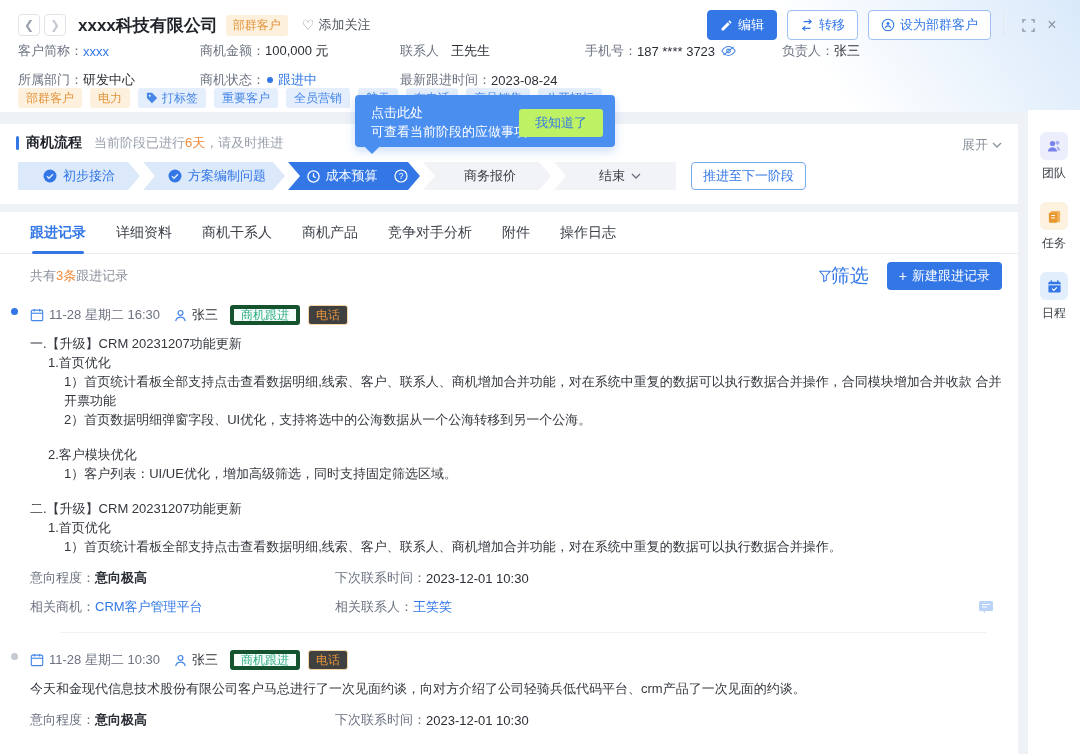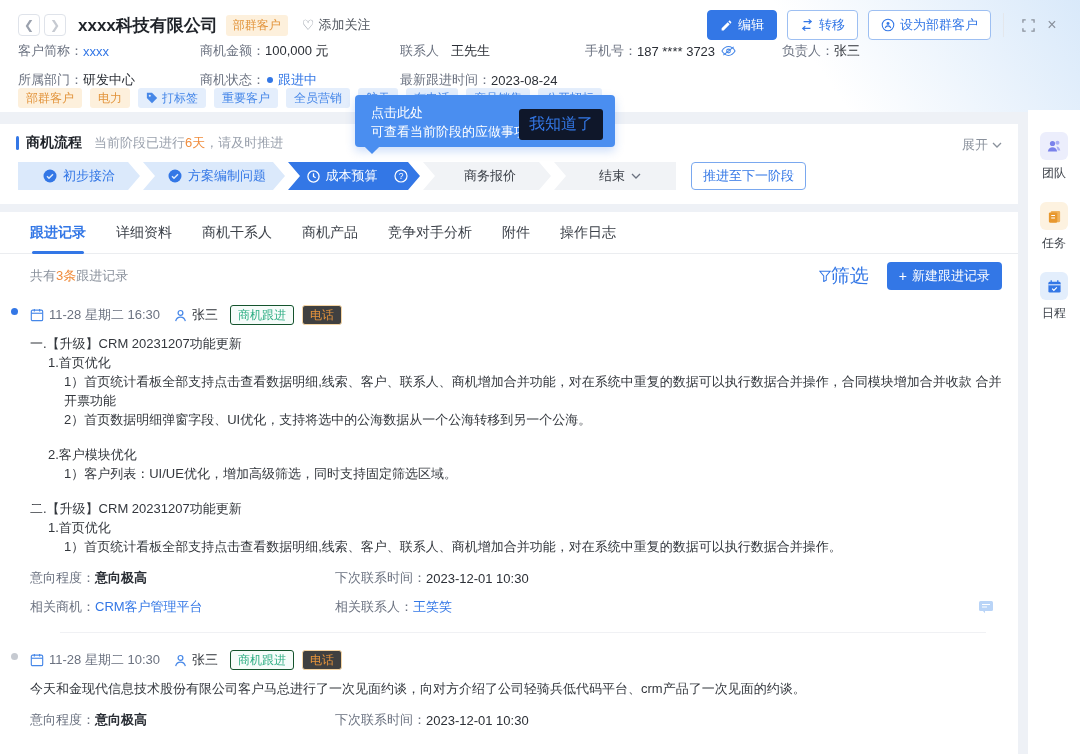--- a/index.html
+++ b/index.html
@@ -33,21 +33,21 @@
   .eye { margin-left:6px; cursor:pointer; display:flex; }
   .tagrow { position:absolute; left:18px; top:88px; display:flex; align-items:center; gap:8px; }
   .tag { height:20px; display:flex; align-items:center; padding:0 8px; border-radius:3px; font-size:12px; cursor:pointer; white-space:nowrap; }
   .tag-orange { background:#fdf0dc; color:#e2933a; }
   .tag-blue { background:#e4eefc; color:#4687e8; }
   .tag svg { margin-right:4px; }
 
   
   .tooltip { position:absolute; left:355px; top:95px; width:260px; height:52px; background:#4a8ef0; border-radius:4px; color:#fff; z-index:30; box-shadow:0 4px 10px rgba(51,119,230,.25); }
   .tooltip .tiplines { position:absolute; left:16px; top:8px; font-size:13px; line-height:19px; }
-  .tooltip .tipbtn { position:absolute; right:12px; top:14px; background:#0f172a; color:#3377e6; font-size:16px; padding:5px 10px; border-radius:3px; cursor:pointer; }
+  .tooltip .tipbtn { position:absolute; right:12px; top:14px; background:#bef264; color:#3377e6; font-size:13px; padding:5px 16px; border-radius:3px; cursor:pointer; }
   .tooltip .arrow { position:absolute; left:12px; bottom:-5px; width:10px; height:10px; background:#4a8ef0; transform:rotate(45deg); }
 
   
   .flow { position:absolute; left:0; top:124px; width:1018px; height:80px; background:#fff; }
   .flow-head { position:absolute; left:16px; top:10px; display:flex; align-items:center; }
   .bluebar { width:3px; height:14px; background:#3377e6; border-radius:2px; margin-right:7px; }
   .flow-title { font-size:14px; font-weight:bold; color:#1f2329; margin-right:12px; }
   .flow-hint { color:#9aa1ad; font-size:13px; }
   .flow-hint .hl { color:#f08c3c; }
   .flow-expand { position:absolute; right:16px; top:12px; color:#8a919c; font-size:13px; display:flex; align-items:center; gap:4px; cursor:pointer; }
@@ -79,21 +79,21 @@
 
   .record { position:relative; padding:4px 16px 0 30px; }
   .rec-head { display:flex; align-items:center; height:26px; }
   .bullet { position:absolute; left:11px; width:7px; height:7px; border-radius:50%; }
   .bullet.b-blue { background:#3377e6; }
   .bullet.b-gray { background:#c6cad1; }
   .rec-head .rh-ic { display:flex; margin-right:5px; }
   .rec-time { color:#6b7280; margin-right:14px; }
   .rec-user { color:#2b2f36; margin-right:12px; }
   .rbadge { font-size:12px; height:20px; display:flex; align-items:center; padding:0 7px; border-radius:3px; margin-right:8px; }
-  .rb-green { color:#2fae84; border:1px solid #14532d; background:#f6fcfa; }
+  .rb-green { color:#2fae84; border:4px solid #14532d; background:#f6fcfa; }
   .rb-orange { color:#e8953c; border:1px solid #f5d5a4; background:#404040; }
   .rec-body { padding:6px 0 2px 0; color:#33373d; }
   .rec-line { line-height:19px; min-height:19px; }
   .i0 { padding-left:0; } .i1 { padding-left:18px; } .i2 { padding-left:34px; } .i3 { padding-left:58px; }
   .blankline { min-height:16px; }
   .fieldrow { display:flex; align-items:center; margin-top:11px; }
   .fcol1 { width:305px; display:flex; align-items:center; }
   .fcol2 { display:flex; align-items:center; }
   .fright { margin-left:auto; display:flex; align-items:center; color:#9cc0f5; cursor:pointer; padding-right:8px; }
   .rec-sep { height:1px; background:#f0f1f4; margin:16px 16px 10px 30px; }

